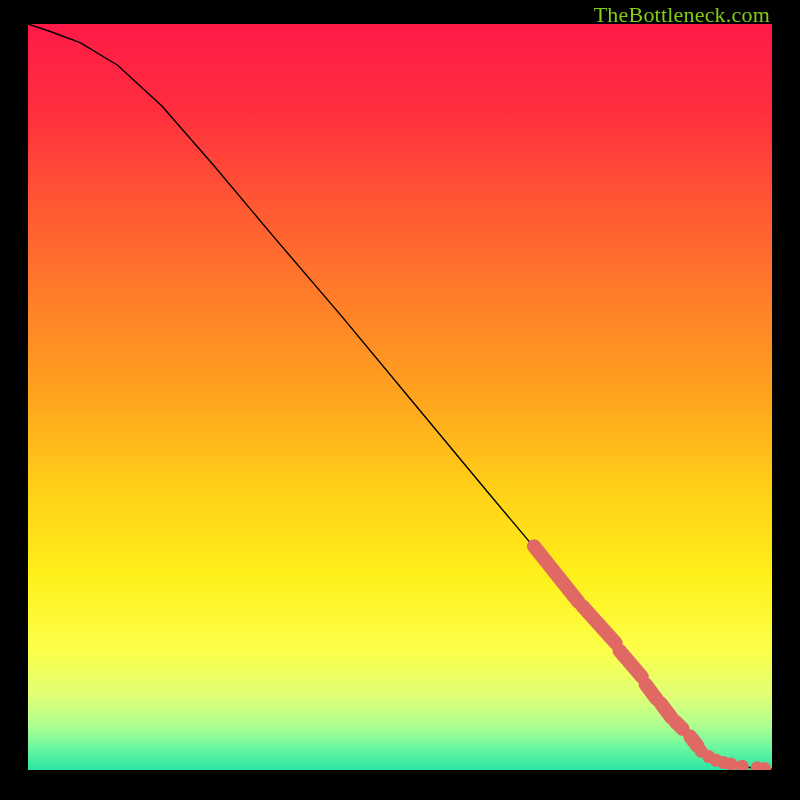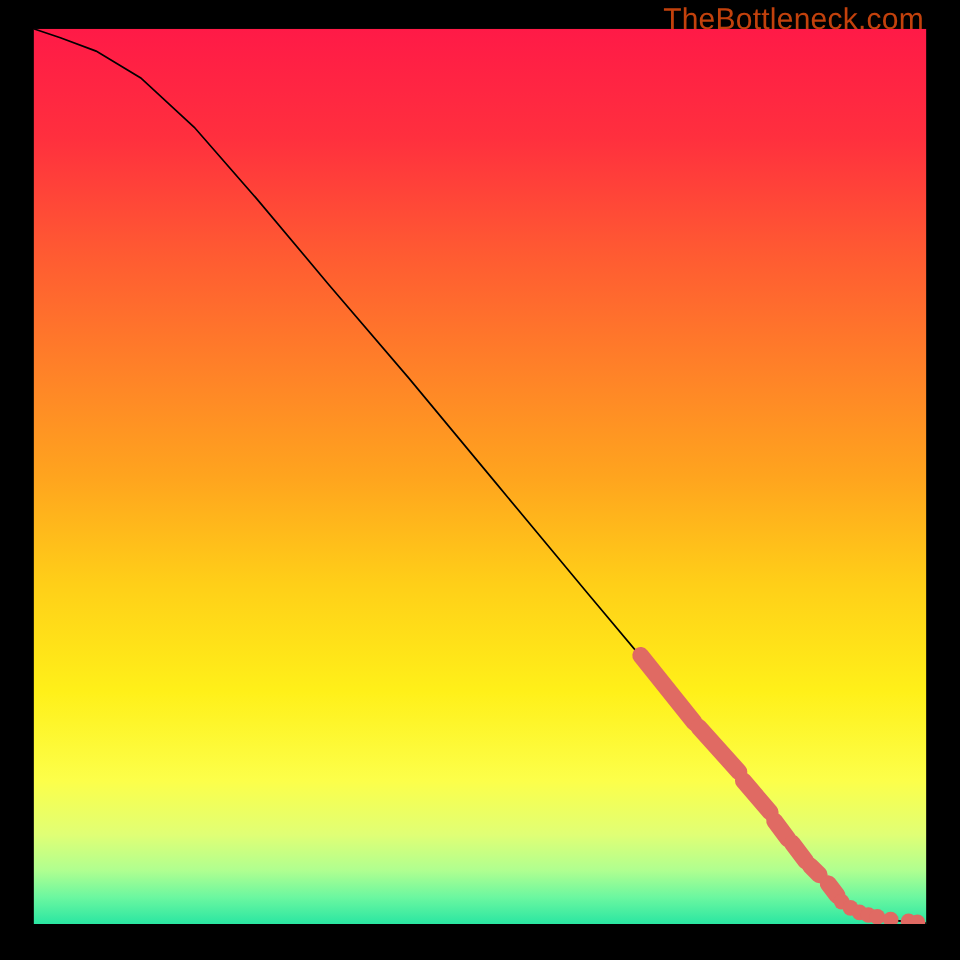--- a/index.html
+++ b/index.html
@@ -15,23 +15,23 @@
     left: 28px;
     top: 24px;
     width: 744px;
     height: 746px;
     background: #000;
   }
   .watermark {
     position: absolute;
     top: 2px;
     right: 30px;
-    color: #c2410c;
-    font-family: Liberation Sans, sans-serif;
-    font-size: 25px;
+    color: #84cc16;
+    font-family: Liberation Serif, serif;
+    font-size: 22px;
     letter-spacing: 0.2px;
   }
   svg {
     display: block;
   }
 </style>
 </head>
 <body>
 
 <div class="frame">

